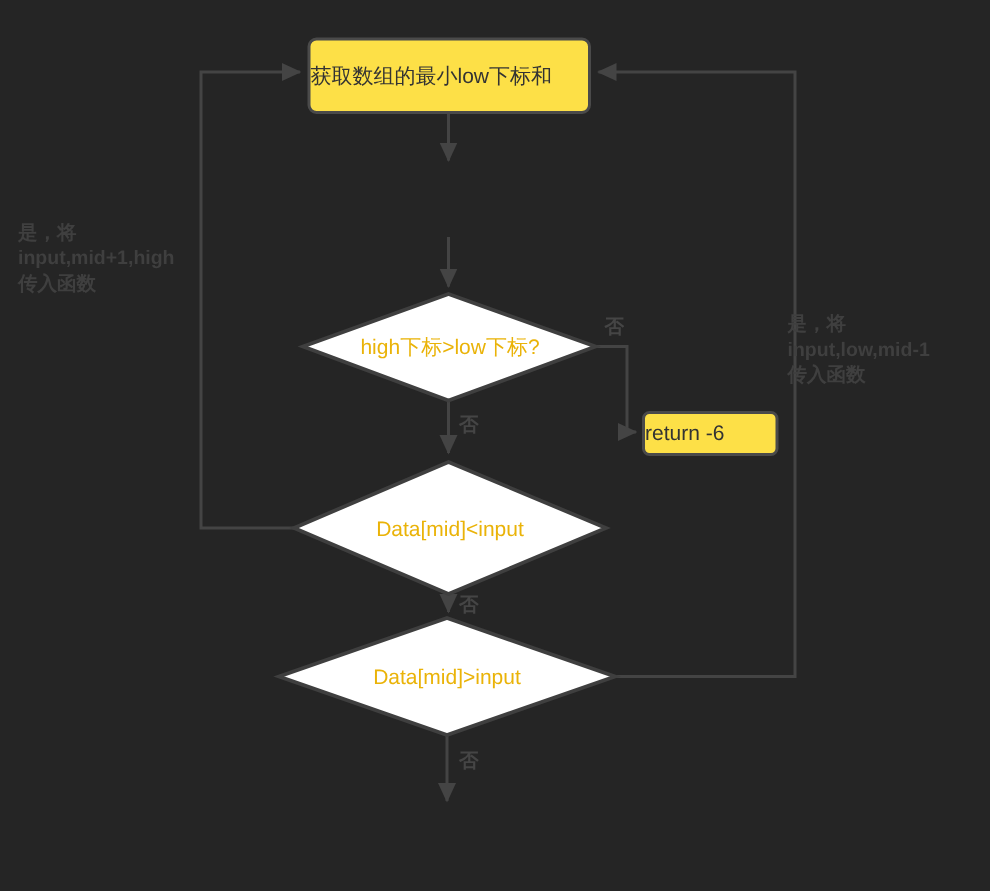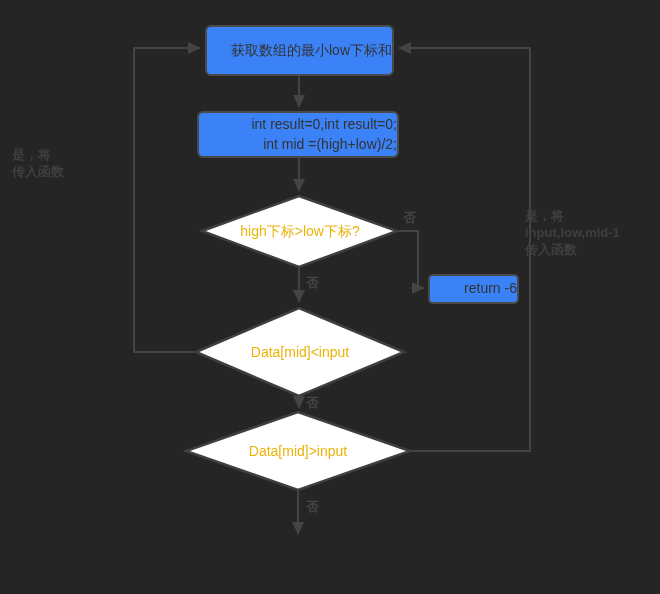--- a/index.html
+++ b/index.html
@@ -7,27 +7,27 @@
   body {
     background: #252525;
     font-family: "Liberation Sans", sans-serif;
     overflow: hidden;
   }
   .stage { position: relative; width: 660px; height: 594px; background: #252525; }
   svg.wires { position: absolute; left: 0; top: 0; }
 
   .node {
     position: absolute;
-    background: #3b82f6;
+    background: #fde047;
     border: 2px solid #4a4a4a;
     border-radius: 6px;
     color: #333333;
     display: flex;
     flex-direction: column;
-    align-items: flex-end;
+    align-items: flex-start;
     justify-content: center;
     font-size: 14px;
     line-height: 1.4;
     text-align: center;
     white-space: nowrap;
   }
   .dtext {
     position: absolute;
     display: flex;
     align-items: center;
@@ -77,41 +77,38 @@
 
     <polygon points="299,196 397,231 299,267 202,231" fill="#ffffff" stroke="#3f3f3f" stroke-width="2.5"></polygon>
     <polygon points="299,308 404,352 299,396 196,352" fill="#ffffff" stroke="#3f3f3f" stroke-width="2.5"></polygon>
     <polygon points="298,412 410,451 298,490 186,451" fill="#ffffff" stroke="#3f3f3f" stroke-width="2.5"></polygon>
   </svg>
 
   <div class="node" style="left:205px; top:25px; width:189px; height:51px;">
     <div>获取数组的最小low下标和</div>
   </div>
 
-  <div class="node" style="left:197px; top:111px; width:202px; height:47px;">
-    <div>int result=0,int result=0;</div>
-    <div>int mid =(high+low)/2;</div>
-  </div>
 
   <div class="node" style="left:428px; top:274px; width:91px; height:30px; border-radius:5px;">
     <div>return -6</div>
   </div>
 
 
   <div class="dtext" style="left:202px; top:196px; width:196px; height:71px;">high下标&gt;low下标?</div>
   <div class="dtext" style="left:196px; top:308px; width:208px; height:88px;">Data[mid]&lt;input</div>
   <div class="dtext" style="left:186px; top:412px; width:224px; height:78px;">Data[mid]&gt;input</div>
 
   <div class="edge-label" style="left:403px; top:209px;">否</div>
   <div class="edge-label" style="left:306px; top:274px;">否</div>
   <div class="edge-label" style="left:306px; top:394px;">否</div>
   <div class="edge-label" style="left:306px; top:498px;">否</div>
 
   <div class="annotation" style="left:12px; top:146px; width:145px;">
     <div>是，将</div>
+    <div>input,mid+1,high</div>
     <div>传入函数</div>
   </div>
 
   <div class="annotation" style="left:525px; top:207px; width:145px;">
     <div>是，将</div>
     <div>input,low,mid-1</div>
     <div>传入函数</div>
   </div>
 
 </div>

